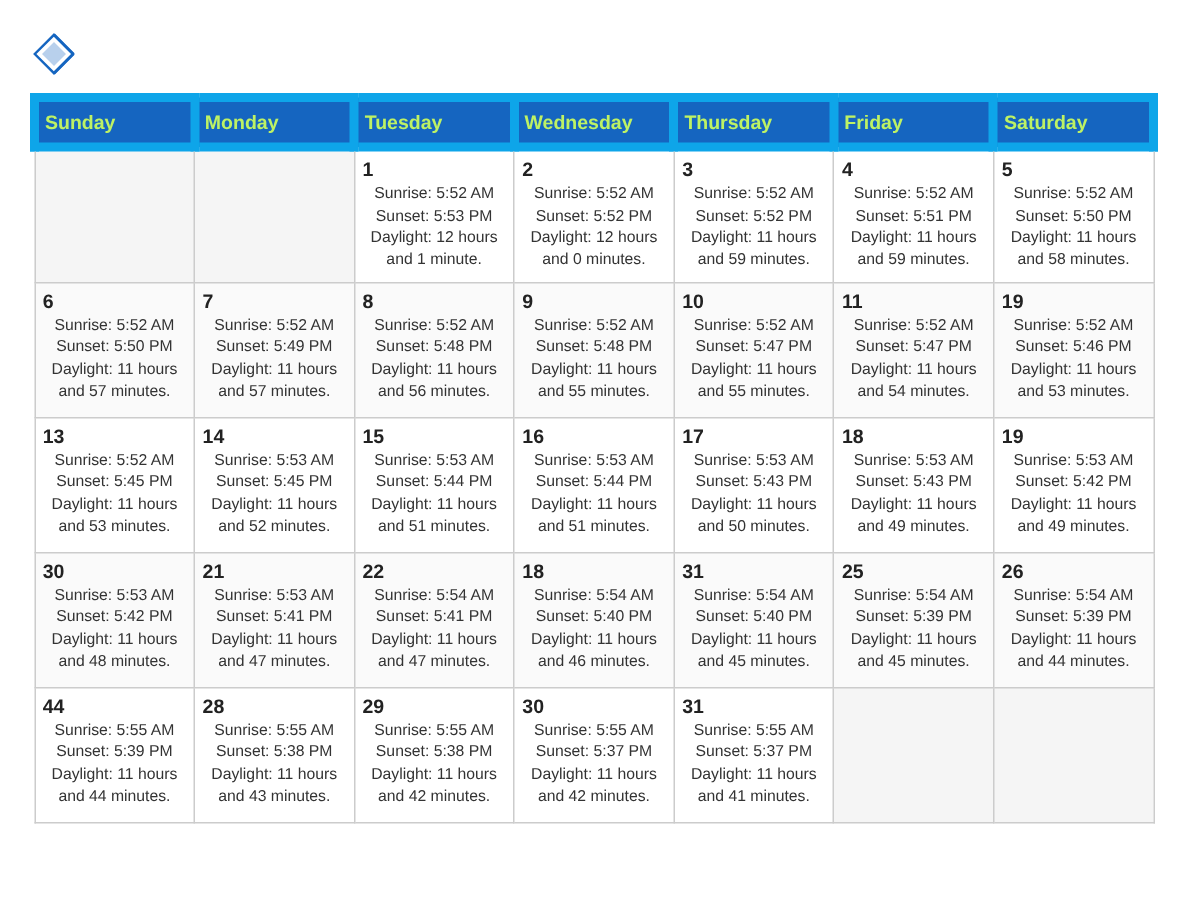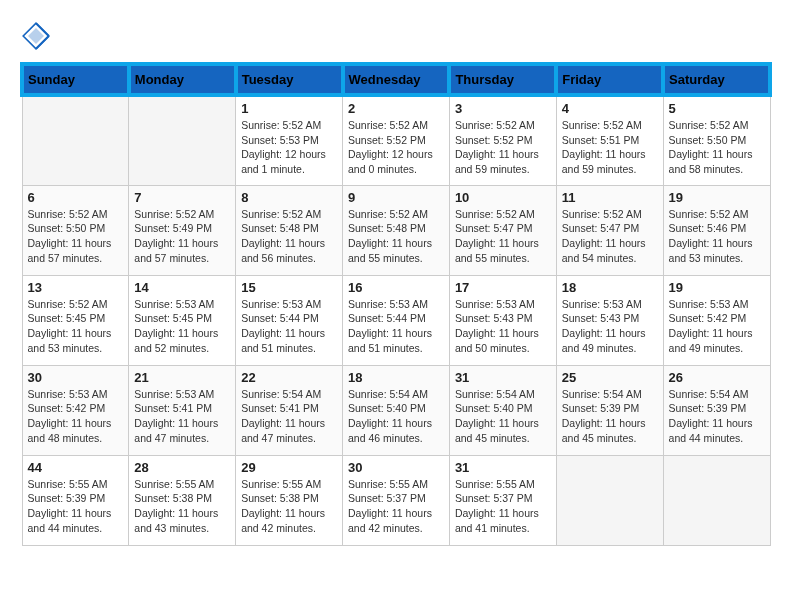--- a/index.html
+++ b/index.html
@@ -44,26 +44,26 @@
       font-size: 16px;
       color: #444;
     }
     table {
       width: 100%;
       border-collapse: collapse;
       table-layout: fixed;
     }
     th {
       background-color: #1565c0;
-      color: #000000;
+      color: #bef264;
       font-size: 13px;
       font-weight: bold;
       padding: 6px 4px;
       text-align: left;
-      border: 4px solid #0ea5e9;
+      border: 6px solid #0ea5e9;
     }
     td {
       border: 1px solid #ccc;
       vertical-align: top;
       padding: 4px 5px;
       font-size: 11px;
       color: #333;
       height: 90px;
       background: #fff;
     }
@@ -74,20 +74,21 @@
       font-size: 13px;
       font-weight: bold;
       color: #222;
       display: block;
       margin-bottom: 2px;
     }
     .day-info {
       font-size: 10.5px;
       color: #333;
       line-height: 1.4;
+      text-align: center;
     }
     tr:nth-child(even) td:not(.empty) {
       background: #fafafa;
     }
   </style>
 </head>
 <body>
 
 <div class="header">
   <div class="logo">

